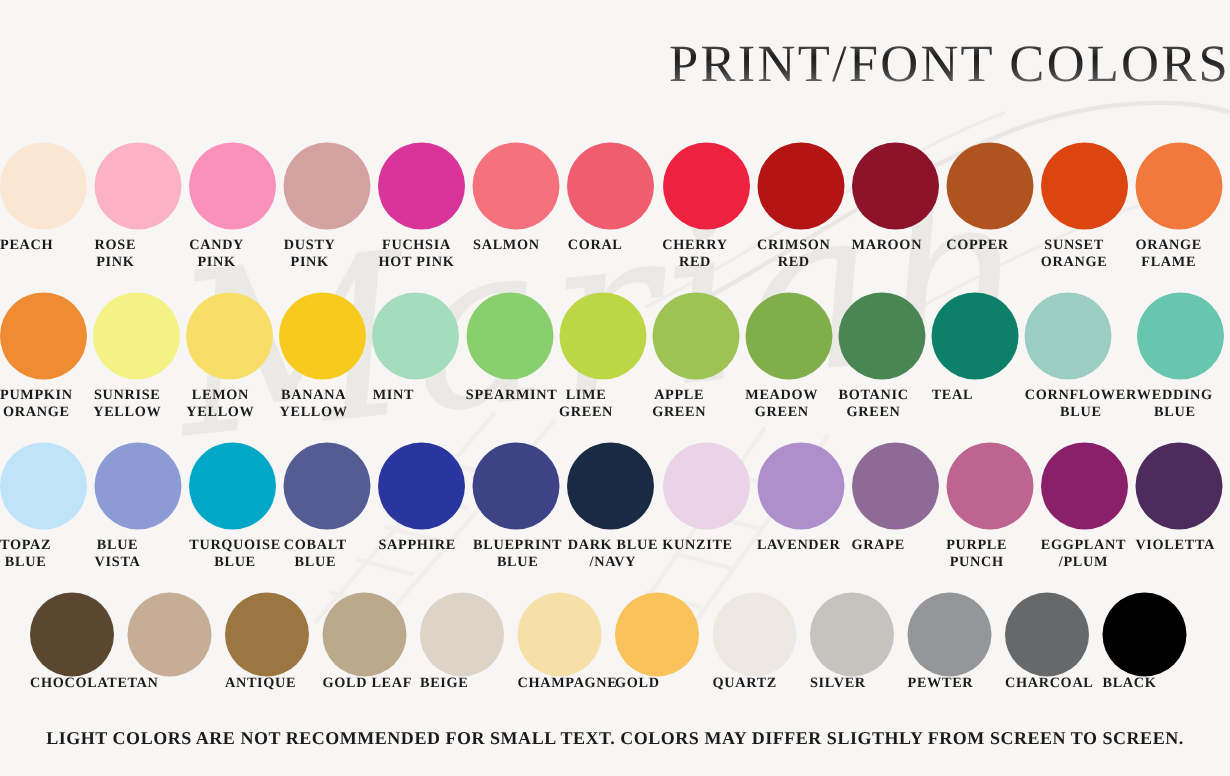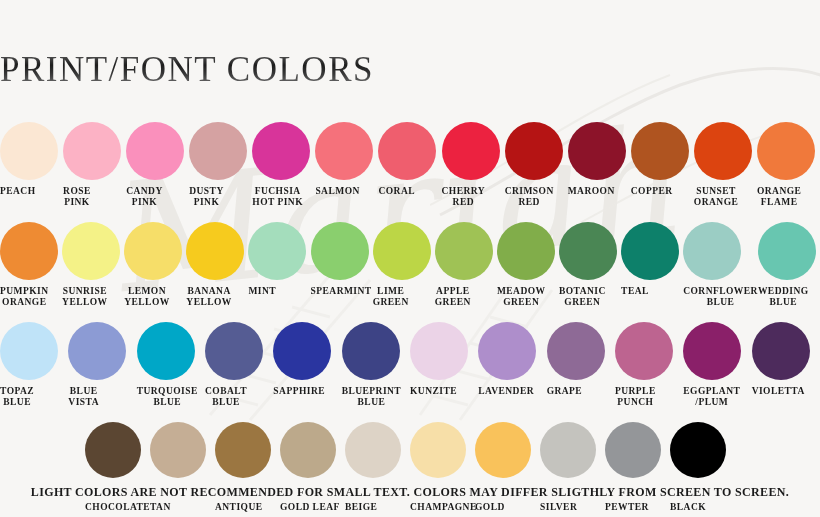--- a/index.html
+++ b/index.html
@@ -61,22 +61,21 @@
     top: 55px;
     width: 400px;
     height: 170px;
     opacity: .75;
   }
 
   
   .title-wrap {
     position: relative;
     z-index: 2;
-    text-align: left;
-    padding-top: 27px;
+    text-align: right;
   }
   .page-title {
     display: inline-block;
     font-family: "Liberation Serif", serif;
     font-size: 35px;
     letter-spacing: 1.5px;
     font-weight: 400;
     color: #2e2e2e;
     background: linear-gradient(180deg, #6f6f6f 0%, #1d1d1d 38%, #3b3b3b 62%, #8d8d8d 100%);
     -webkit-background-clip: text;
@@ -126,21 +125,21 @@
     font-weight: 700;
     letter-spacing: .45px;
     line-height: 11.5px;
     color: #1b1b1b;
     text-align: center;
     text-transform: uppercase;
     white-space: pre-line;
   }
   .row-4 .swatch-label {
     font-size: 9.5px;
-    margin-top: 24px;
+    margin-top: 0;
   }
 
   
   .footer-note {
     position: absolute;
     left: 0;
     right: 0;
     bottom: 17px;
     z-index: 2;
     text-align: center;
@@ -338,20 +337,25 @@
         <div class="swatch">
           <div class="dot" style="background: rgb(42, 53, 160);"></div>
           <div class="swatch-label">SAPPHIRE</div>
         </div>
         <div class="swatch">
           <div class="dot" style="background: rgb(61, 67, 133);"></div>
           <div class="swatch-label">BLUEPRINT
 BLUE</div>
         </div>
         <div class="swatch">
+          <div class="dot" style="background: rgb(27, 42, 68);"></div>
+          <div class="swatch-label">DARK BLUE
+/NAVY</div>
+        </div>
+        <div class="swatch">
           <div class="dot" style="background: rgb(235, 211, 231);"></div>
           <div class="swatch-label">KUNZITE</div>
         </div>
         <div class="swatch">
           <div class="dot" style="background: rgb(174, 142, 203);"></div>
           <div class="swatch-label">LAVENDER</div>
         </div>
         <div class="swatch">
           <div class="dot" style="background: rgb(142, 106, 150);"></div>
           <div class="swatch-label">GRAPE</div>
@@ -394,28 +398,36 @@
         </div>
         <div class="swatch">
           <div class="dot" style="background: rgb(247, 223, 168);"></div>
           <div class="swatch-label">CHAMPAGNE</div>
         </div>
         <div class="swatch">
           <div class="dot" style="background: rgb(249, 194, 91);"></div>
           <div class="swatch-label">GOLD</div>
         </div>
         <div class="swatch">
+          <div class="dot" style="background: rgb(237, 232, 226);"></div>
+          <div class="swatch-label">QUARTZ</div>
+        </div>
+        <div class="swatch">
           <div class="dot" style="background: rgb(196, 195, 190);"></div>
           <div class="swatch-label">SILVER</div>
         </div>
         <div class="swatch">
           <div class="dot" style="background: rgb(148, 150, 153);"></div>
           <div class="swatch-label">PEWTER</div>
         </div>
         <div class="swatch">
+          <div class="dot" style="background: rgb(103, 104, 106);"></div>
+          <div class="swatch-label">CHARCOAL</div>
+        </div>
+        <div class="swatch">
           <div class="dot" style="background: rgb(0, 0, 0);"></div>
           <div class="swatch-label">BLACK</div>
         </div>
       </div>
   </div>
 
   <div class="footer-note">LIGHT COLORS ARE NOT RECOMMENDED FOR SMALL TEXT. COLORS MAY DIFFER SLIGTHLY FROM SCREEN TO SCREEN.</div>
 
 </div>
 

